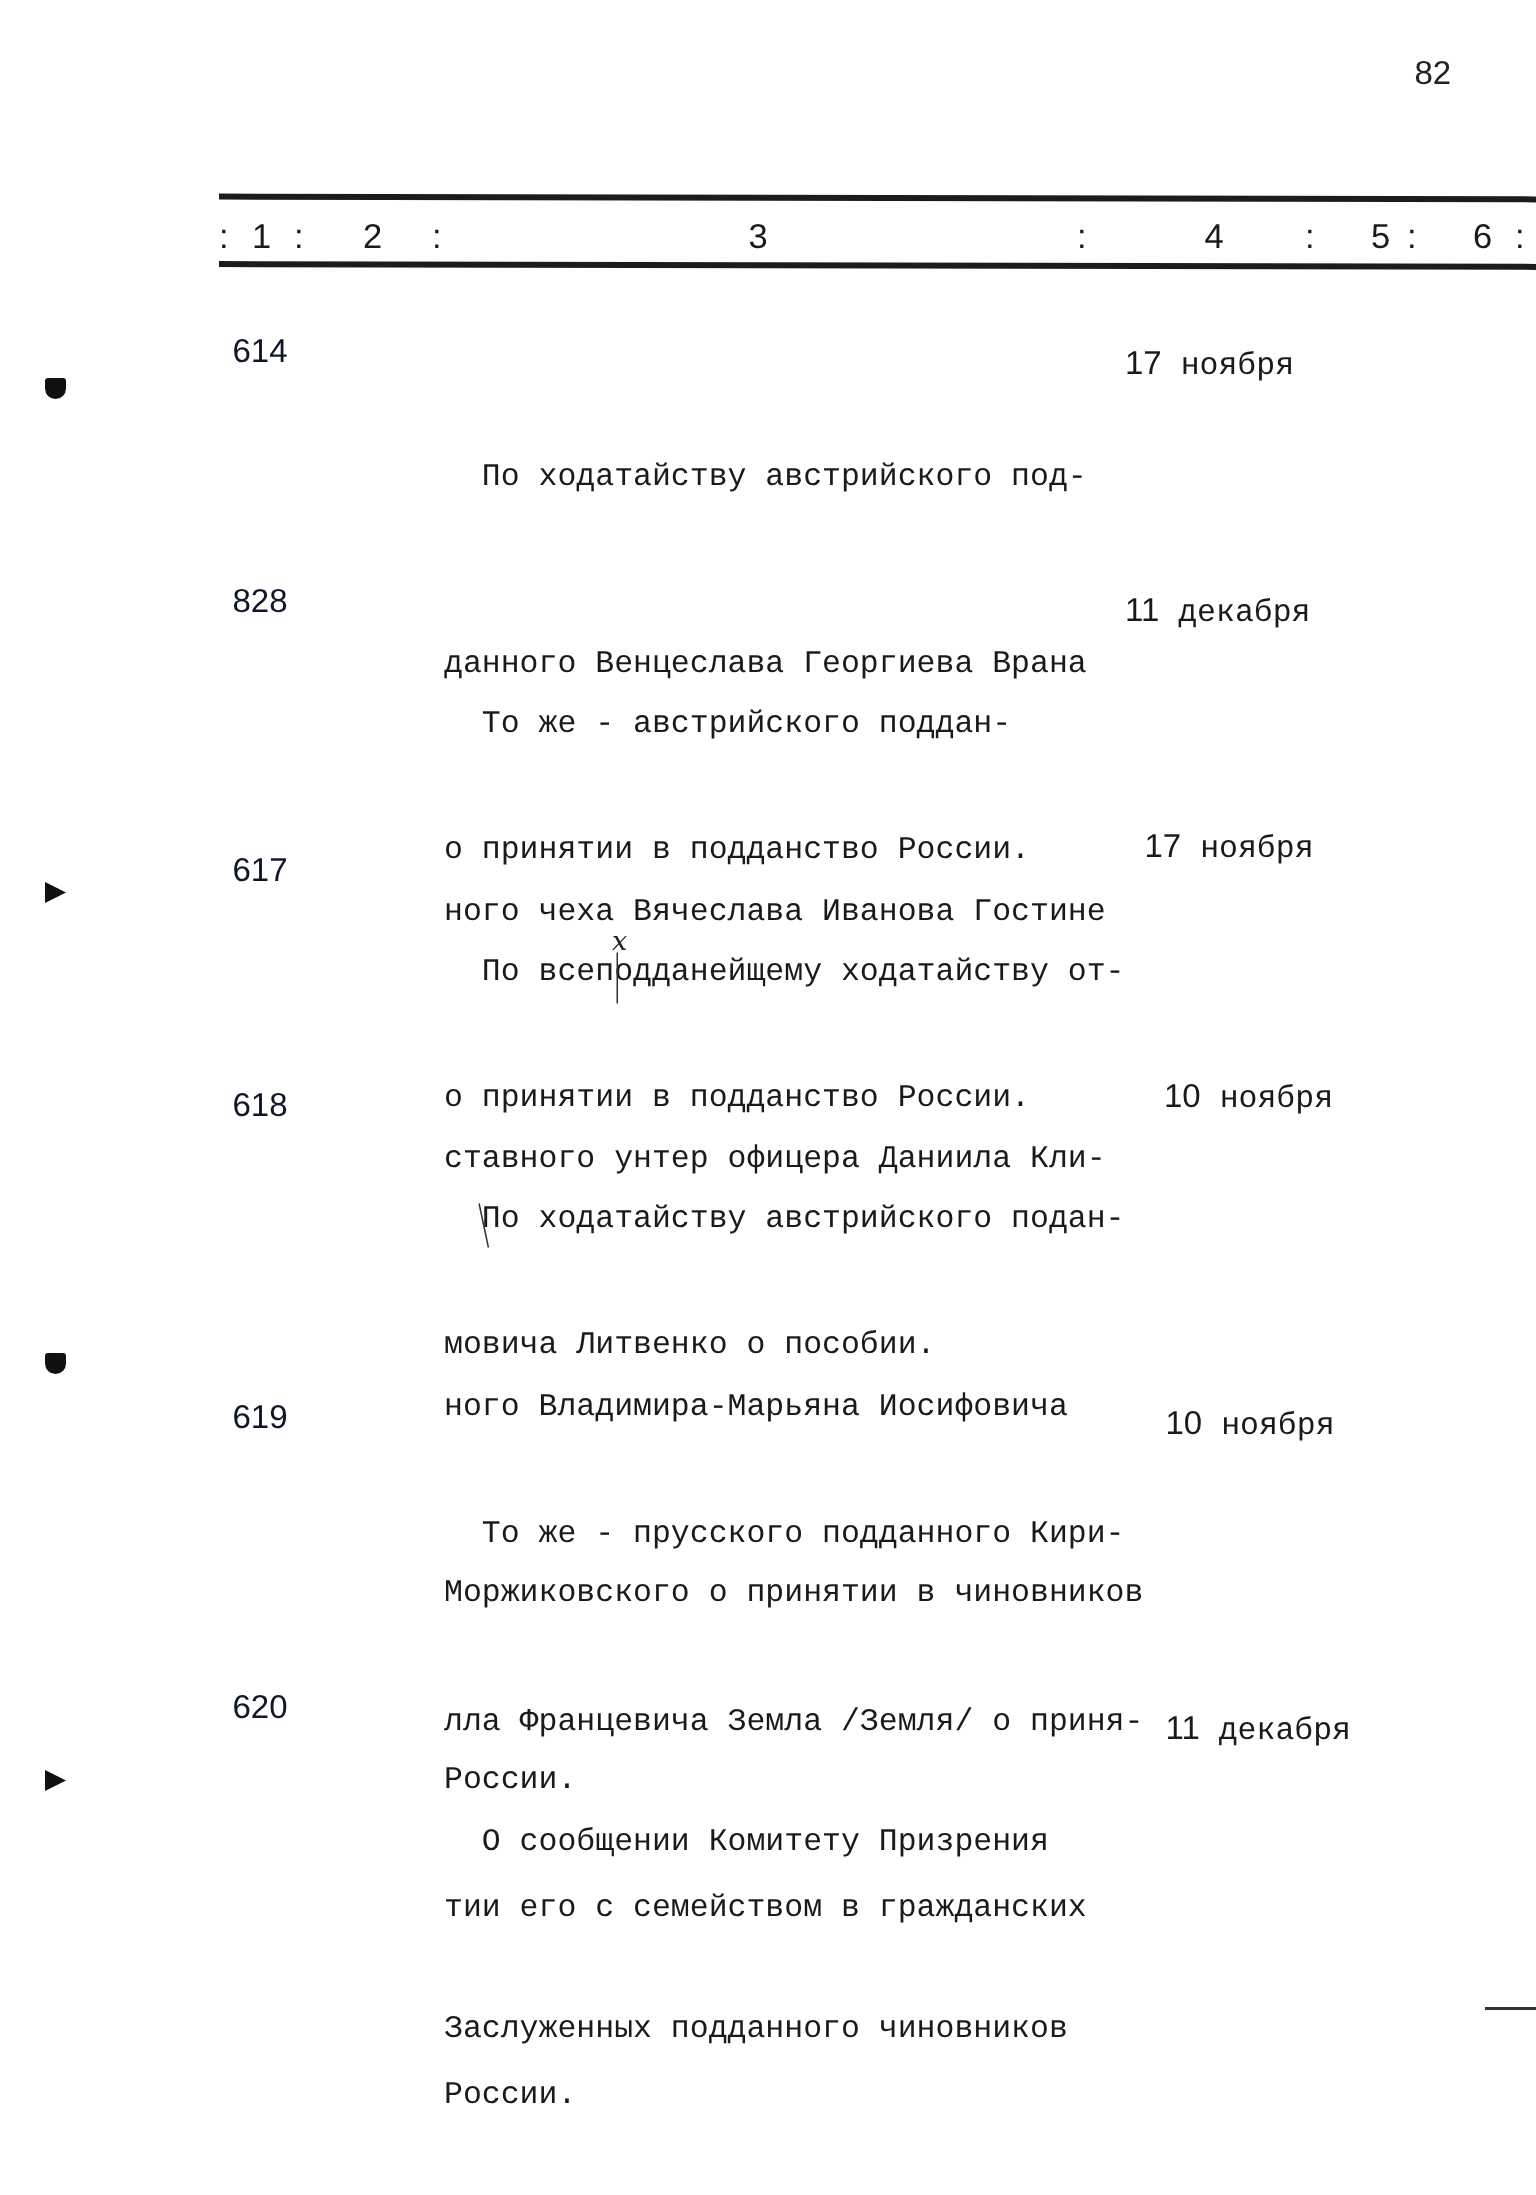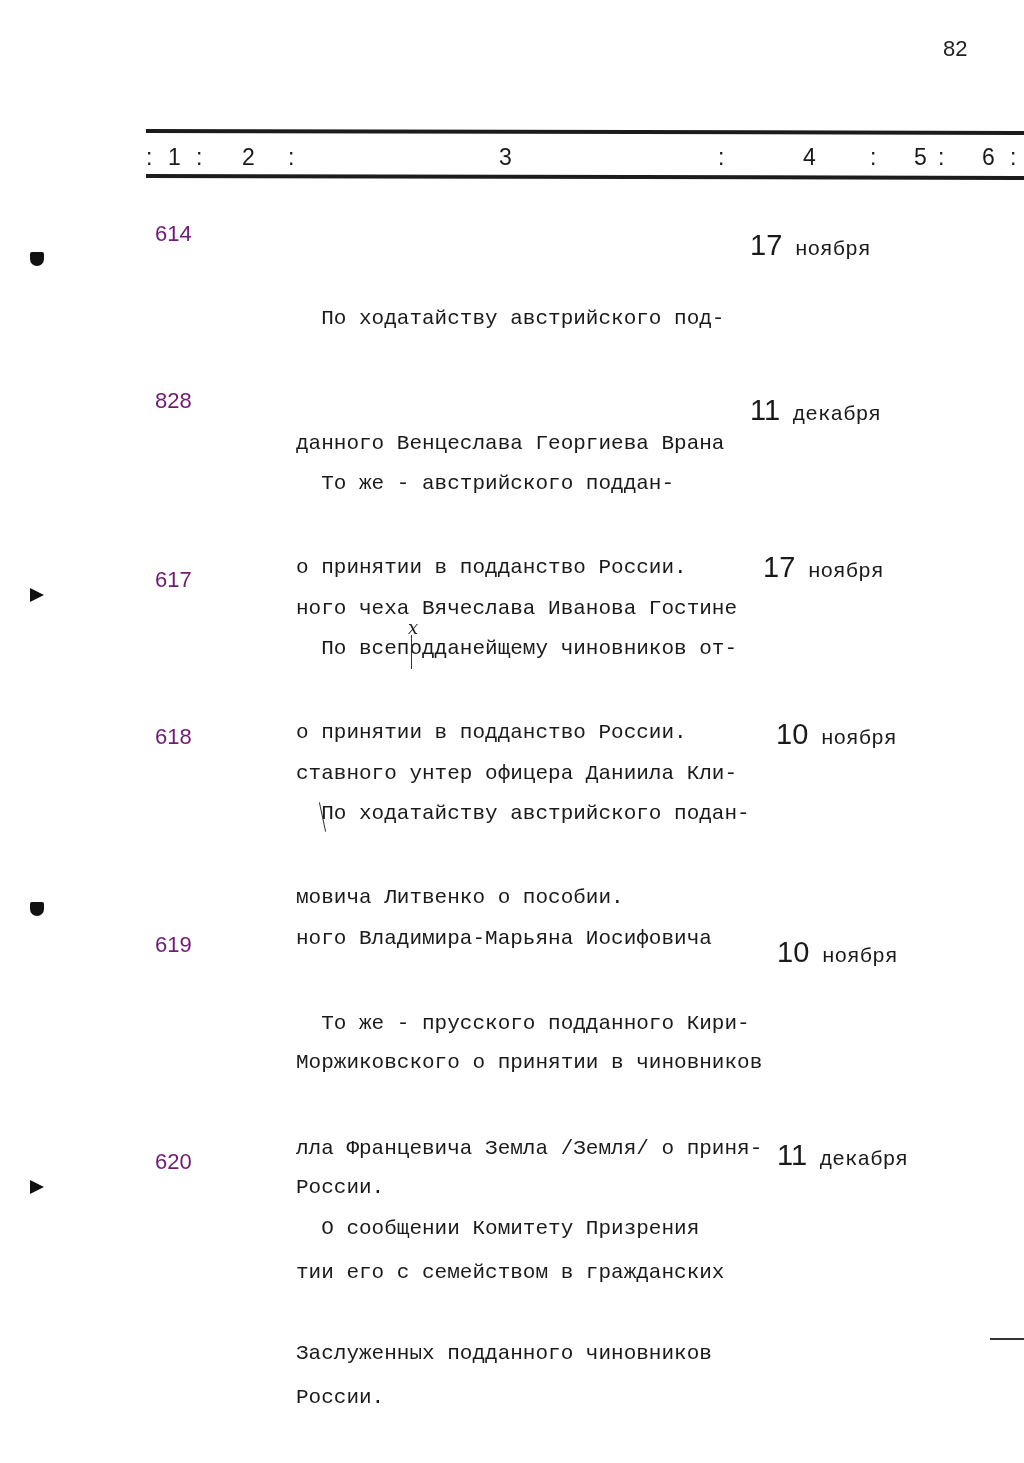--- a/index.html
+++ b/index.html
@@ -27,35 +27,35 @@
       font-family: "Liberation Sans", "DejaVu Sans", sans-serif;
       font-size: 23px; color: #1a1a1a;
     }
     .hcell { position: absolute; top: 2px; }
     .record {
       position: absolute; left: 0; width: 1024px;
     }
     .rec-num {
       position: absolute; left: 155px;
       font-family: "Liberation Sans", "DejaVu Sans", sans-serif;
-      font-size: 22px; color: #701a75;
+      font-size: 22px; color: #0f172a;
     }
     .rec-text {
       position: absolute; left: 296px; width: 480px;
       font-size: 21px; line-height: 41.5px;
       white-space: pre;
     }
     .rec-date {
       position: absolute;
       font-size: 21px;
       white-space: nowrap;
     }
     .rec-date .day {
       font-family: "Liberation Sans", "DejaVu Sans", sans-serif;
-      font-size: 29px;
+      font-size: 22px;
     }
     .margin-mark {
       position: absolute; left: 30px; width: 14px; height: 14px;
       background: #111;
     }
     .mark-down { border-radius: 2px 2px 50% 50%; }
     .mark-right { clip-path: polygon(0 0, 100% 50%, 0 100%); }
     .edge-line {
       position: absolute; left: 990px; top: 1338px; width: 34px; height: 2px; background: #333;
     }
@@ -112,21 +112,21 @@
     </div>
     <div class="rec-date" style="left:750px; top:14px;">
       <span class="day">11</span>
       <span>декабря</span>
     </div>
   </div>
 
   <div class="record" style="top:545px">
     <div class="rec-num" style="top:22px">617</div>
     <div class="rec-text">
-      <div>  По всеподданейщему чиновников от-</div>
+      <div>  По всеподданейщему ходатайству от-</div>
       <div>ставного унтер офицера Даниила Кли-</div>
       <div>мовича Литвенко о пособии.</div>
     </div>
     <div class="rec-date" style="left:763px; top:6px;">
       <span class="day">17</span>
       <span>ноября</span>
     </div>
     <div class="annot" style="left:408px; top:72px;">х</div>
     <div class="stroke" style="left:411px; top:90px; height:34px;"></div>
   </div>
@@ -154,21 +154,21 @@
       <div>тии его с семейством в гражданских</div>
       <div>России.</div>
     </div>
     <div class="rec-date" style="left:777px; top:16px;">
       <span class="day">10</span>
       <span>ноября</span>
     </div>
   </div>
 
   <div class="record" style="top:1125px">
-    <div class="rec-num" style="top:24px">620</div>
+    <div class="rec-num" style="top:0">620</div>
     <div class="rec-text">
       <div>  О сообщении Комитету Призрения</div>
       <div>Заслуженных подданного чиновников</div>
       <div>сведений о вдове надворного советни-</div>
       
       
     </div>
     <div class="rec-date" style="left:777px; top:14px;">
       <span class="day">11</span>
       <span>декабря</span>

